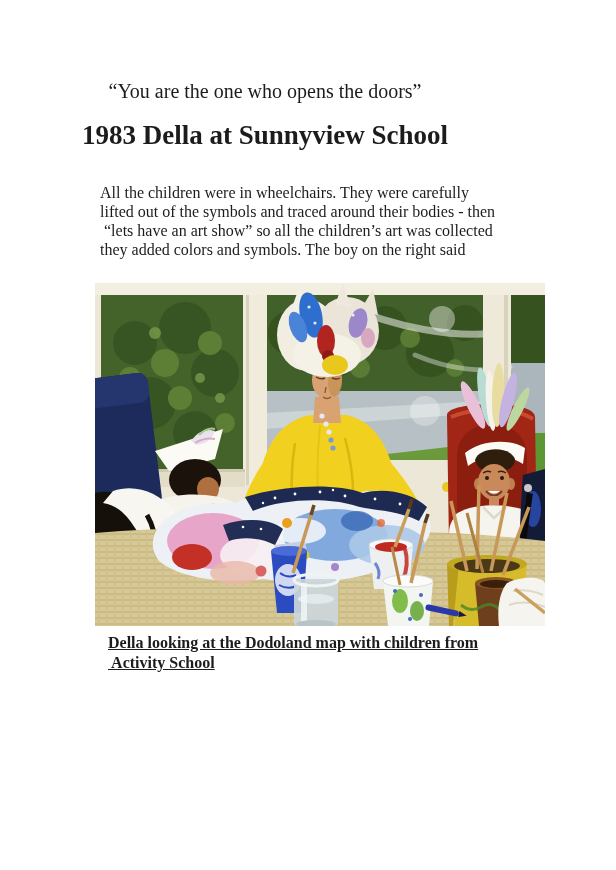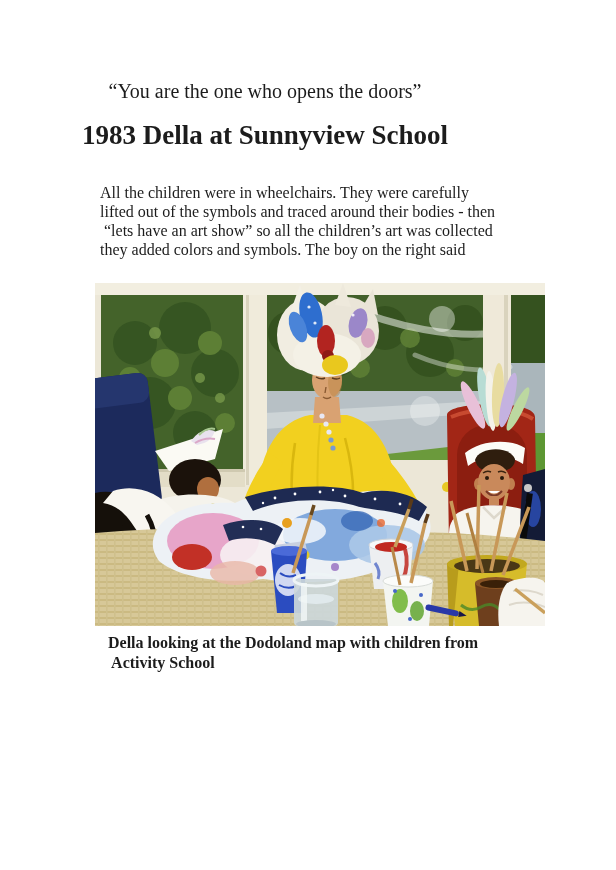--- a/index.html
+++ b/index.html
@@ -16,21 +16,21 @@
   .title { font-size:27px; font-weight:bold; line-height:33px; margin-top:15px; white-space:pre; }
 
   .body-text { margin:31px 0 0 100px; width:480px; font-size:16px; line-height:19px; }
   .body-text .line { display:block; white-space:pre; }
 
   .photo-figure { margin:24px 0 0 0; }
   .photo-frame { margin-left:95px; width:450px; height:343px; line-height:0; }
   .photo-frame svg { display:block; }
 
   .caption { margin:7px 0 0 108px; font-size:16px; font-weight:bold; line-height:20px; }
-  .caption .line { display:block; white-space:pre; }
+  .caption .line { display:block; white-space:pre;text-decoration:underline; }
 
   .activity-link {
     display:inline-block; margin:17px 0 0 100px;
     font-size:21px; line-height:26px; color:var(--accent); text-decoration:none; white-space:pre;
     cursor:pointer;
   }
 </style>
 </head>
 <body>
 

